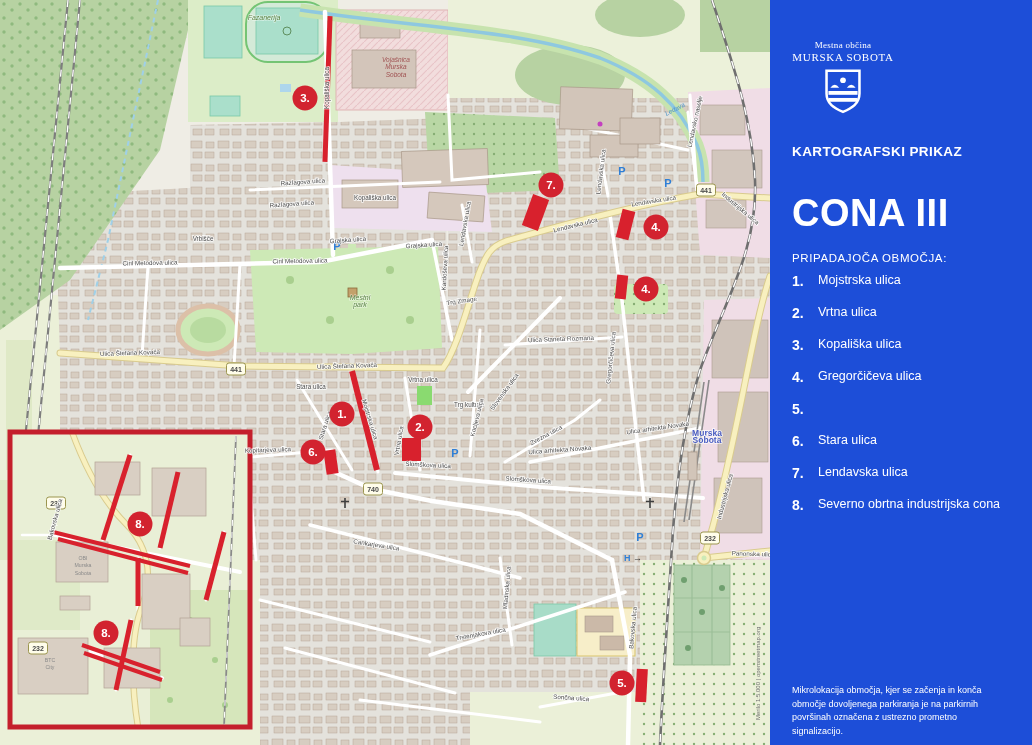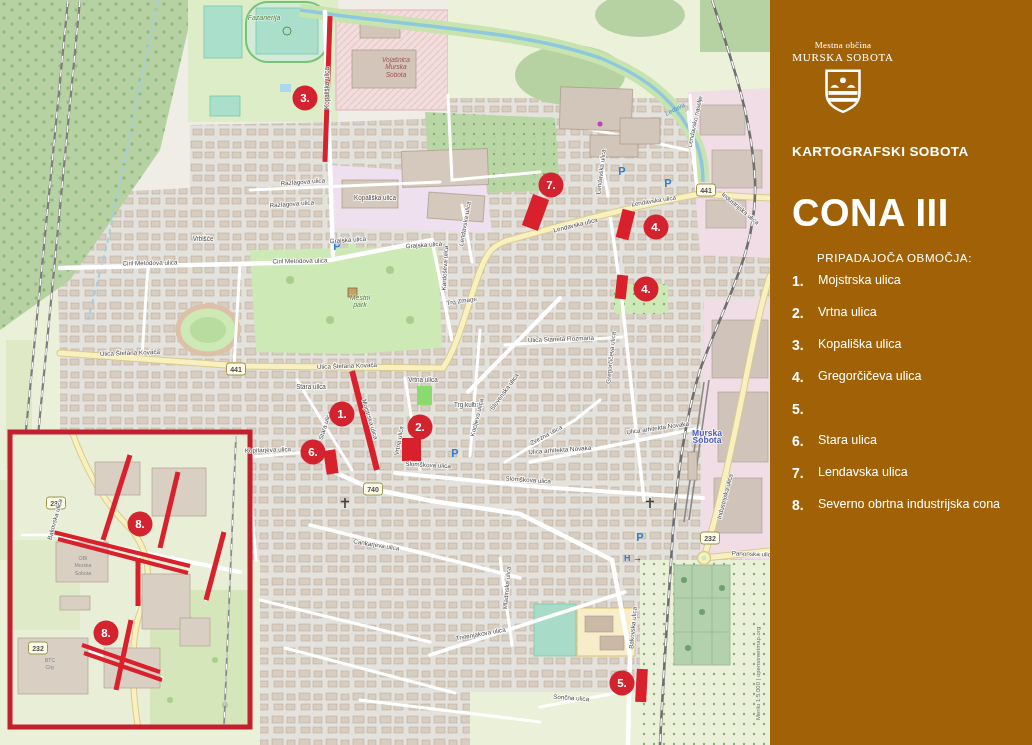--- a/index.html
+++ b/index.html
@@ -1,26 +1,26 @@
 <!DOCTYPE html>
 <html><head>
 <meta charset="utf-8">
 <style>
   html,body{margin:0;padding:0;background:#fff;}
   #page{position:relative;width:1032px;height:745px;overflow:hidden;background:#efede5;font-family:"Liberation Sans",sans-serif;}
   #map-svg{position:absolute;left:0;top:0;}
   
-  .sidebar{position:absolute;left:770px;top:0;width:262px;height:745px;background:#a16207;color:#fff;}
+  .sidebar{position:absolute;left:770px;top:0;width:262px;height:745px;background:#1d4ed8;color:#fff;}
   .logo{position:absolute;top:40px;left:0;width:146px;text-align:center;}
   .logo-l1{font-family:"Liberation Serif",serif;font-size:9px;letter-spacing:.3px;}
   .logo-l2{font-family:"Liberation Serif",serif;font-size:11px;letter-spacing:.7px;margin-top:1px;}
   .crest{width:38px;height:46px;margin-top:5px;}
   .subtitle{position:absolute;top:142px;left:22px;font-size:13.5px;font-weight:bold;letter-spacing:.4px;line-height:1.55;}
   .zone-title{position:absolute;top:192px;left:22px;font-size:38px;font-weight:bold;letter-spacing:.5px;margin:0;text-align:right;}
-  .lhead{position:absolute;top:252px;left:22px;font-size:11.5px;letter-spacing:.6px;margin-left:25px;}
+  .lhead{position:absolute;top:252px;left:22px;font-size:11.5px;letter-spacing:.6px;}
   .areas{position:absolute;top:273px;left:22px;margin:0;padding:0;list-style:none;width:220px;}
   .area{display:flex;margin-bottom:14.5px;font-size:12.5px;line-height:1.25;}
   .area .n{width:26px;font-size:14px;font-weight:bold;flex:none;}
   .foot{position:absolute;left:22px;top:684px;width:218px;font-size:9px;line-height:1.5;margin:0;}
   
   .slab{font-size:6.3px;fill:#4c4c4c;text-anchor:middle;paint-order:stroke;stroke:rgba(255,255,255,.85);stroke-width:1.6px;font-family:"Liberation Sans",sans-serif;}
   .pl-park{font-size:7px;fill:#55803e;font-style:italic;text-anchor:middle;paint-order:stroke;stroke:rgba(255,255,255,.6);stroke-width:1.2px;}
   .pl-military{font-size:6.5px;fill:#a05252;font-style:italic;text-anchor:middle;}
   .pl-city{font-size:8.5px;fill:#4a5cc0;font-weight:bold;text-anchor:middle;paint-order:stroke;stroke:rgba(255,255,255,.8);stroke-width:1.6px;}
   .pl-water{font-size:6.5px;fill:#4d93c8;font-style:italic;text-anchor:middle;}
@@ -405,21 +405,21 @@
     <svg class="crest" viewBox="0 0 60 72">
       <path d="M4,4 H56 V40 C56,56 44,63 30,69 C16,63 4,56 4,40 Z" fill="none" stroke="#fff" stroke-width="4"></path>
       <circle cx="30" cy="19" r="4.5" fill="#fff"></circle>
       <path d="M10,31 Q17,21 24,31 Z" fill="#fff"></path>
       <path d="M36,31 Q43,21 50,31 Z" fill="#fff"></path>
       <rect x="7" y="36" width="46" height="6" fill="#fff"></rect>
       <rect x="7" y="47" width="46" height="6" fill="#fff"></rect>
     </svg>
   </div>
   <div class="subtitle">
-    <div>KARTOGRAFSKI SOBOTA</div>
+    <div>KARTOGRAFSKI PRIKAZ</div>
   </div>
   <h1 class="zone-title">CONA III</h1>
   <div class="lhead">PRIPADAJOČA OBMOČJA:</div>
   <ol class="areas">
     <li class="area">
           <span class="n">1.</span>
           <span class="t">Mojstrska ulica</span>
         </li>
     <li class="area">
           <span class="n">2.</span>
@@ -442,15 +442,16 @@
         </li>
     <li class="area">
           <span class="n">7.</span>
           <span class="t">Lendavska ulica</span>
         </li>
     <li class="area">
           <span class="n">8.</span>
           <span class="t">Severno obrtna industrijska cona</span>
         </li>
   </ol>
+  <p class="foot">Mikrolokacija območja, kjer se začenja in konča območje dovoljenega parkiranja je na parkirnih površinah označena z ustrezno prometno signalizacijo.</p>
 </aside>
 
 </div>
 
 </body></html>

